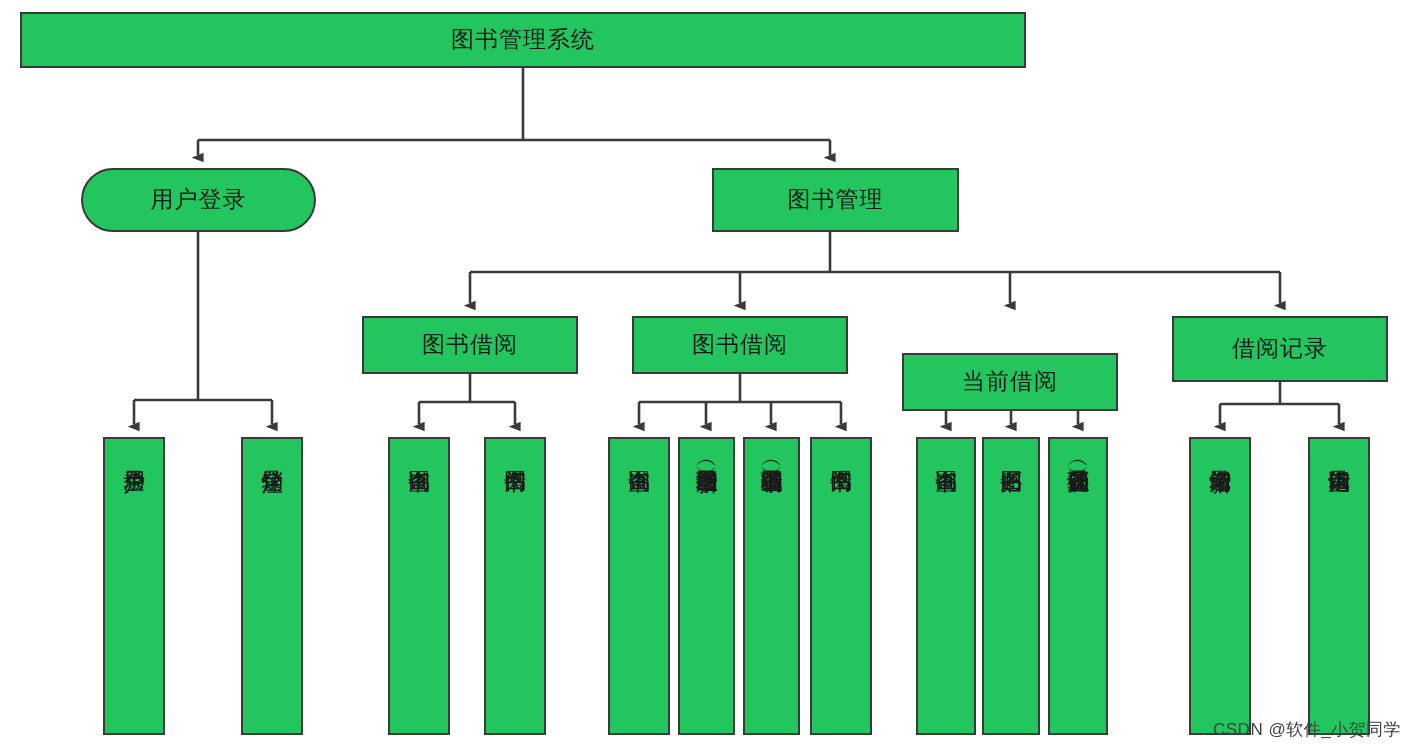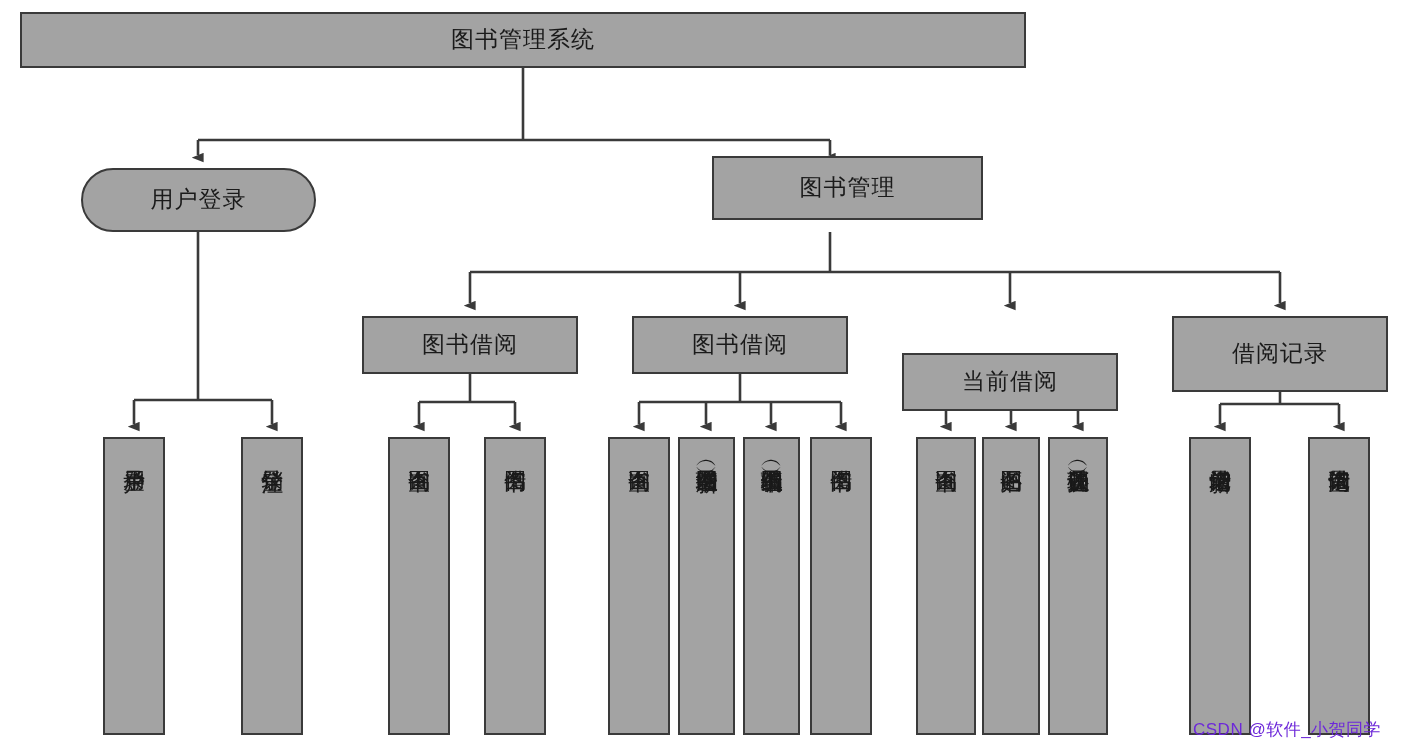--- a/index.html
+++ b/index.html
@@ -22,21 +22,21 @@
     position: absolute;
     left: 0;
     top: 0;
     width: 1405px;
     height: 747px;
     pointer-events: none;
   }
   .node {
     position: absolute;
     box-sizing: border-box;
-    background: #a3a3a3;
+    background: #22c55e;
     border: 2px solid #3a3a3a;
     display: flex;
     align-items: center;
     justify-content: center;
     color: #1a1a1a;
   }
   .node.horiz {
     font-size: 23px;
     letter-spacing: 1px;
     line-height: 1.2;
@@ -50,25 +50,26 @@
     justify-content: center;
   }
   .node.vert .vtext {
     writing-mode: vertical-rl;
     text-orientation: upright;
     white-space: nowrap;
     display: block;
   }
   .watermark {
     position: absolute;
-    color: #6d28d9;
+    color: #404040;
     font-size: 17px;
     letter-spacing: 0.5px;
     white-space: nowrap;
     user-select: none;
+    margin-left: 20px;
   }
 </style>
 </head>
 <body>
 
 <div id="diagram-root">
 
   <svg id="edge-layer" viewBox="0 0 1405 747" width="1405" height="747" xmlns="http://www.w3.org/2000/svg">
     <defs>
       <marker id="arrowhead" markerWidth="10" markerHeight="12" refX="2.2" refY="5.6" orient="auto" markerUnits="userSpaceOnUse">
@@ -124,34 +125,34 @@
     </g>
   </svg>
 
   <div class="node horiz" style="left:20px; top:12px; width:1006px; height:56px;">
     <span>图书管理系统</span>
   </div>
 
   <div class="node horiz" style="left:81px; top:168px; width:235px; height:64px;border-radius:32px;">
     <span>用户登录</span>
   </div>
-  <div class="node horiz" style="left:712px; top:156px; width:271px; height:64px;">
+  <div class="node horiz" style="left:712px; top:168px; width:247px; height:64px;">
     <span>图书管理</span>
   </div>
 
   <div class="node horiz" style="left:362px; top:316px; width:216px; height:58px;">
     <span>图书借阅</span>
   </div>
   <div class="node horiz" style="left:632px; top:316px; width:216px; height:58px;text-align:center;">
     <span>图书借阅</span>
   </div>
   <div class="node horiz" style="left:902px; top:316px; width:216px; height:58px;margin-top:37px;">
     <span>当前借阅</span>
   </div>
-  <div class="node horiz" style="left:1172px; top:316px; width:216px; height:76px;">
+  <div class="node horiz" style="left:1172px; top:316px; width:216px; height:66px;">
     <span>借阅记录</span>
   </div>
 
   <div class="node vert" style="left:103px; top:437px; width:62px; height:298px;">
     <span class="vtext">用户登录</span>
   </div>
   <div class="node vert" style="left:241px; top:437px; width:62px; height:298px;">
     <span class="vtext">注销登录</span>
   </div>
 

